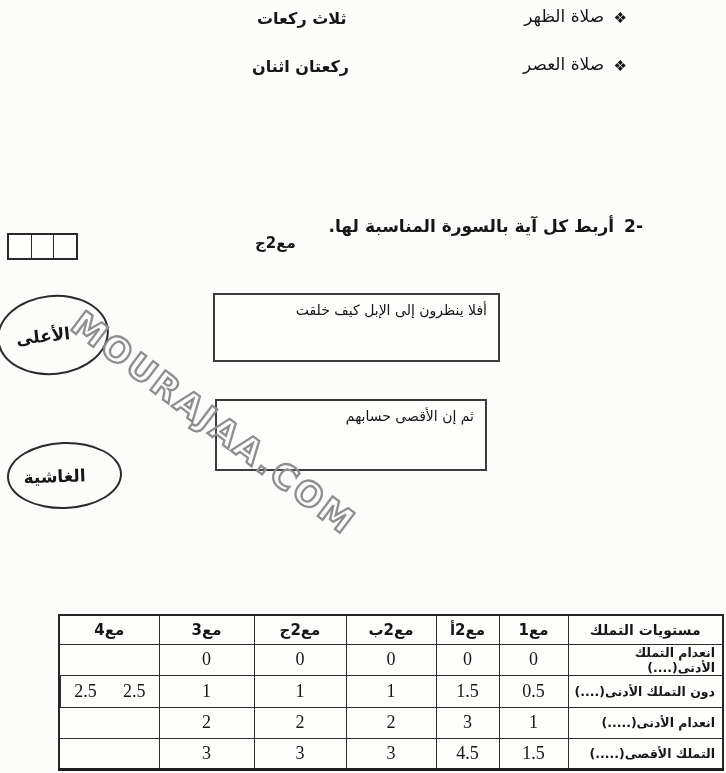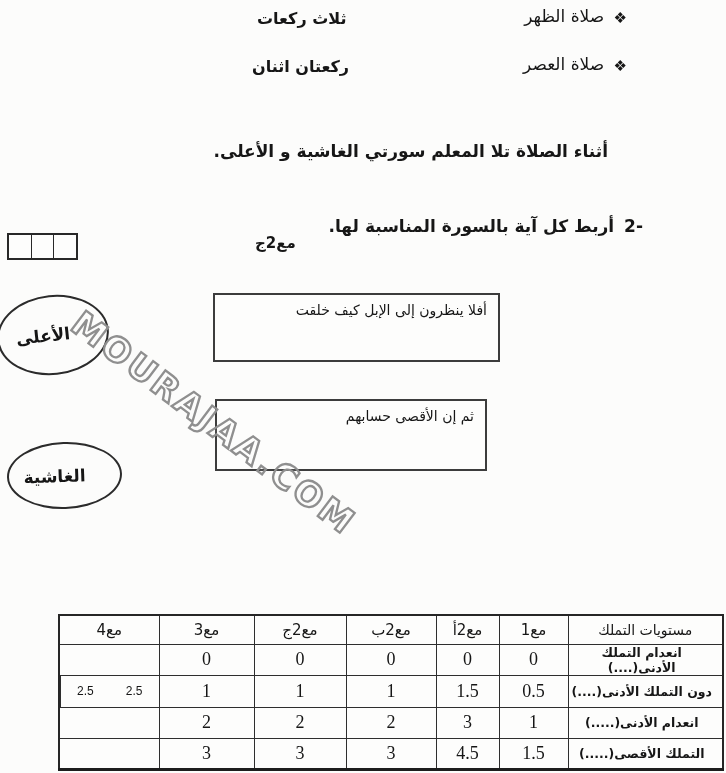--- a/index.html
+++ b/index.html
@@ -39,49 +39,48 @@
   .watermark { position:absolute; left:88px; top:303px; z-index:6;
     transform:rotate(37deg); transform-origin:0 0;
     font-weight:bold; font-size:34px; letter-spacing:3px; white-space:nowrap;
     color:rgba(255,255,255,0.08); -webkit-text-stroke:2.3px #8f8f8f; }
   
   .mastery { position:absolute; left:58px; top:614px; border-collapse:collapse;
     direction:rtl; table-layout:fixed; background:#fdfdfc; border:2px solid #262626; }
   .mastery th, .mastery td { border:1.6px solid #2e2e2e; padding:0; overflow:hidden; }
   .mastery tr { height:31px; }
   .mastery tr.hdr { height:29px; }
-  .hdr th { font-weight:normal; font-size:15px; text-align:center; }
+  .hdr th { font-weight:bold; font-size:15px; text-align:center; }
   .hdr th.lbl { font-size:14px; }
-  td.lbl { font-weight:bold; font-size:12.5px; text-align:center; padding-right:7px; direction:rtl; }
+  td.lbl { font-weight:bold; font-size:12.5px; text-align:right; padding-right:7px; direction:rtl; }
   td.num { font-family:"Liberation Serif","DejaVu Serif",serif; font-size:18px; text-align:center; font-weight:normal; }
   td.ma4td { padding:0; }
   .split { display:flex; height:31px; align-items:stretch; }
   .half { flex:1; display:flex; align-items:center; justify-content:center;
-    font-family:Liberation Sans, sans-serif; font-size:12px; }
+    font-family:Liberation Serif, serif; font-size:18px; }
   .half + .half { border-left:1.5px solid #2e2e2e; }
   .mastery tr:last-child td { border-bottom:3px solid #1d1d1d; }
 </style>
 </head>
 <body>
 
 <div class="page">
 
   <div class="prayer-name" style="top:6px">
     <span class="bullet">❖</span>
     <span>صلاة الظهر</span>
   </div>
   <div class="prayer-rakaat" style="top:9px; left:257px">ثلاث ركعات</div>
 
   <div class="prayer-name" style="top:54px">
     <span class="bullet">❖</span>
     <span>صلاة العصر</span>
   </div>
   <div class="prayer-rakaat" style="top:57px; left:252px">ركعتان اثنان</div>
 
-  <div class="statement">أثناء الصلاة تلا المعلم سورتي الغاشية و الأعلى.</div>
 
   <div class="question-line">
     <span class="qnum">2-</span>
     <span>أربط كل آية بالسورة المناسبة لها.</span>
   </div>
   <div class="question-code">مع2ج</div>
   <div class="mini-table">
     <div class="mini-cell"></div>
     <div class="mini-cell"></div>
     <div class="mini-cell"></div>

